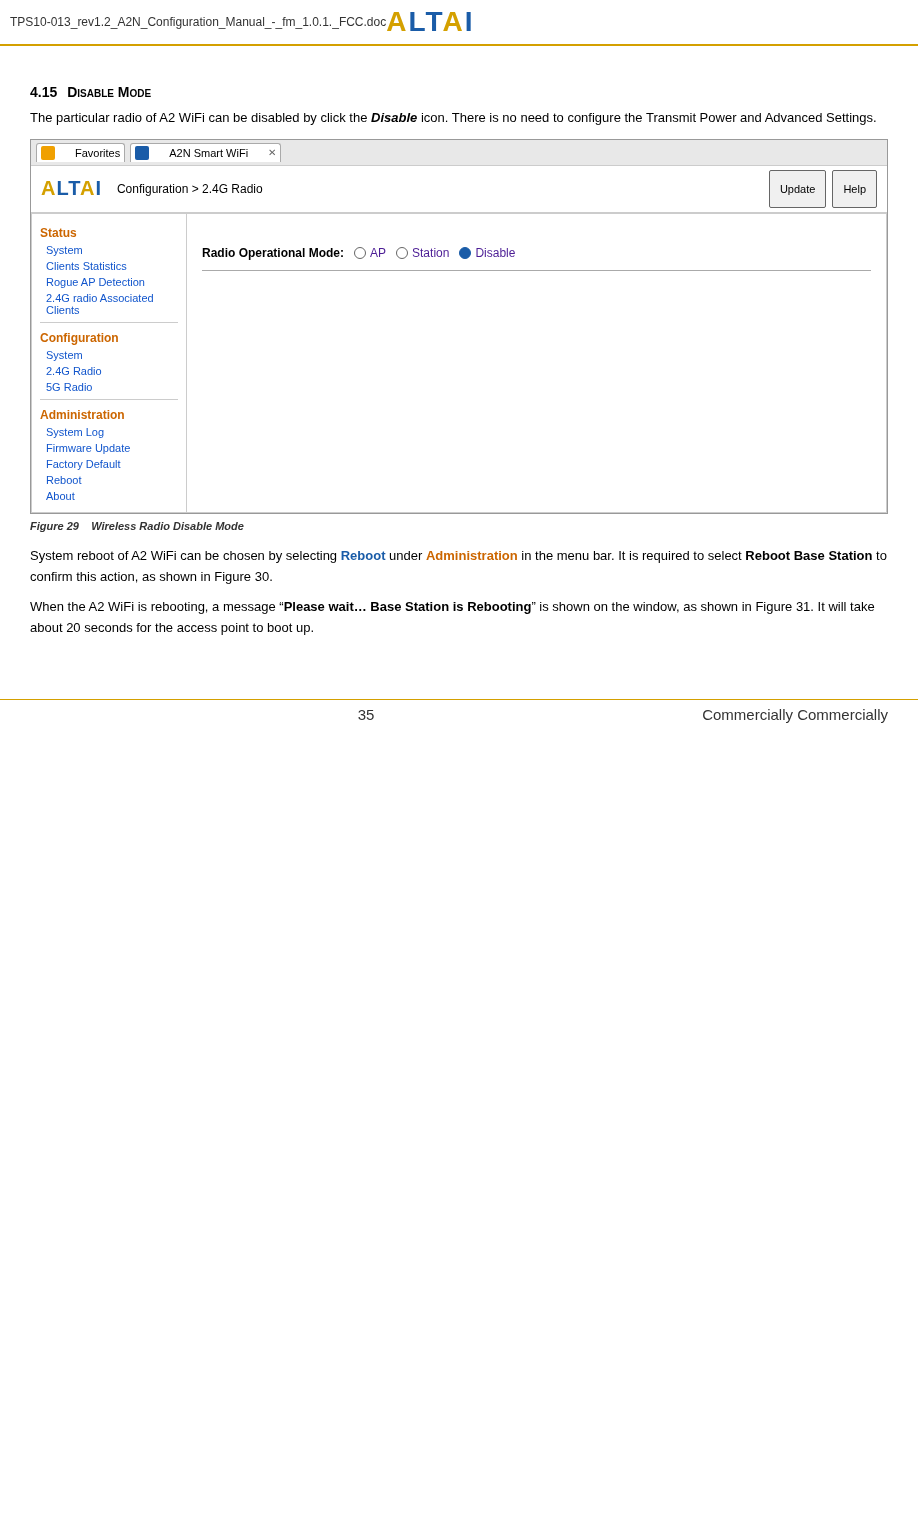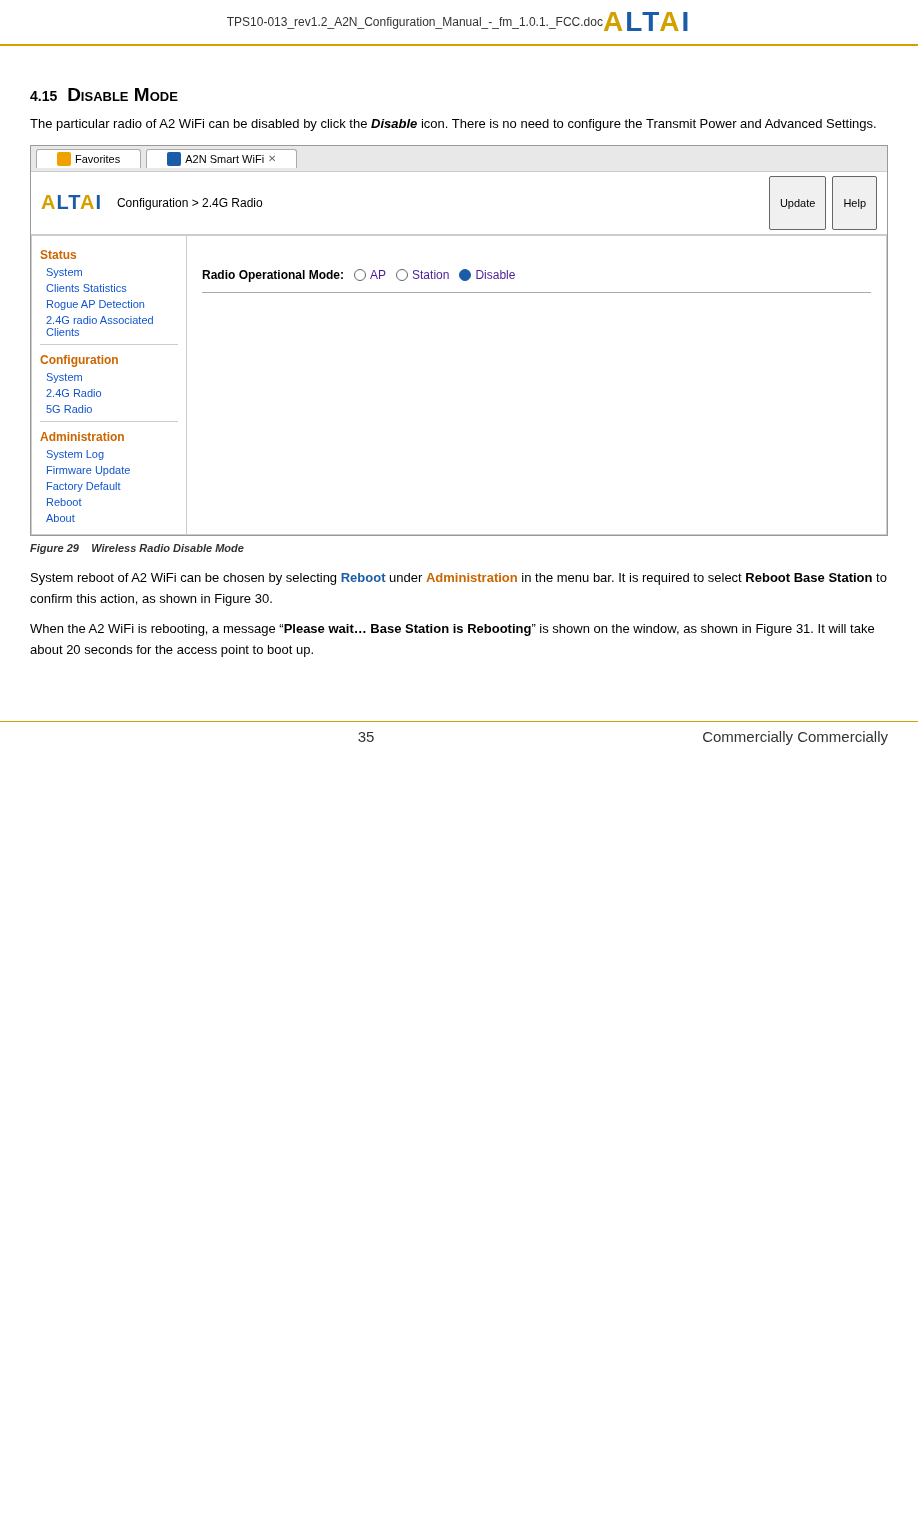--- a/index.html
+++ b/index.html
@@ -7,21 +7,21 @@
       font-family: Arial, sans-serif;
       font-size: 13px;
       background: #fff;
       color: #000;
       width: 918px;
     }
 
     
     .doc-header {
       display: flex;
-      justify-content: center;
+      justify-content: flex-start;
       align-items: center;
       border-bottom: 2px solid #d4a000;
       padding: 6px 10px;
       margin-bottom: 10px;
     }
     .doc-title {
       font-size: 12px;
       color: #333;
     }
     .logo-text {
@@ -44,21 +44,21 @@
       font-size: 14px;
       font-weight: bold;
       margin: 18px 0 8px 0;
       color: #000;
     }
     .section-heading .section-num {
       margin-right: 6px;
     }
     .section-heading .section-name {
       font-variant: small-caps;
-      font-size: 19px;
+      font-size: 14px;
     }
 
     
     .body-text {
       font-size: 13px;
       line-height: 1.6;
       margin-bottom: 10px;
       color: #000;
     }
     .body-text b, .body-text strong {
@@ -87,25 +87,25 @@
       width: 14px;
       height: 14px;
       background: #f0a000;
       display: inline-block;
       border-radius: 2px;
     }
     .browser-tab {
       background: #fff;
       border: 1px solid #aaa;
       border-bottom: none;
-      padding: 2px 20px;
+      padding: 2px 4px;
       font-size: 11px;
       display: flex;
       align-items: center;
-      gap: 4px;
+      gap: 20px;
       border-radius: 3px 3px 0 0;
     }
     .browser-tab-close {
       font-size: 10px;
       color: #666;
     }
 
     
     .config-panel {
       display: flex;
@@ -143,21 +143,21 @@
       font-weight: normal;
     }
     .config-header-right {
       display: flex;
       gap: 6px;
       align-items: center;
     }
     .header-btn {
       border: 1px solid #666;
       background: #f0f0f0;
-      padding: 20px 10px;
+      padding: 12px 10px;
       font-size: 11px;
       cursor: pointer;
       border-radius: 2px;
     }
 
     
     .sidebar {
       width: 155px;
       border-right: 1px solid #ccc;
       padding: 8px 0;

